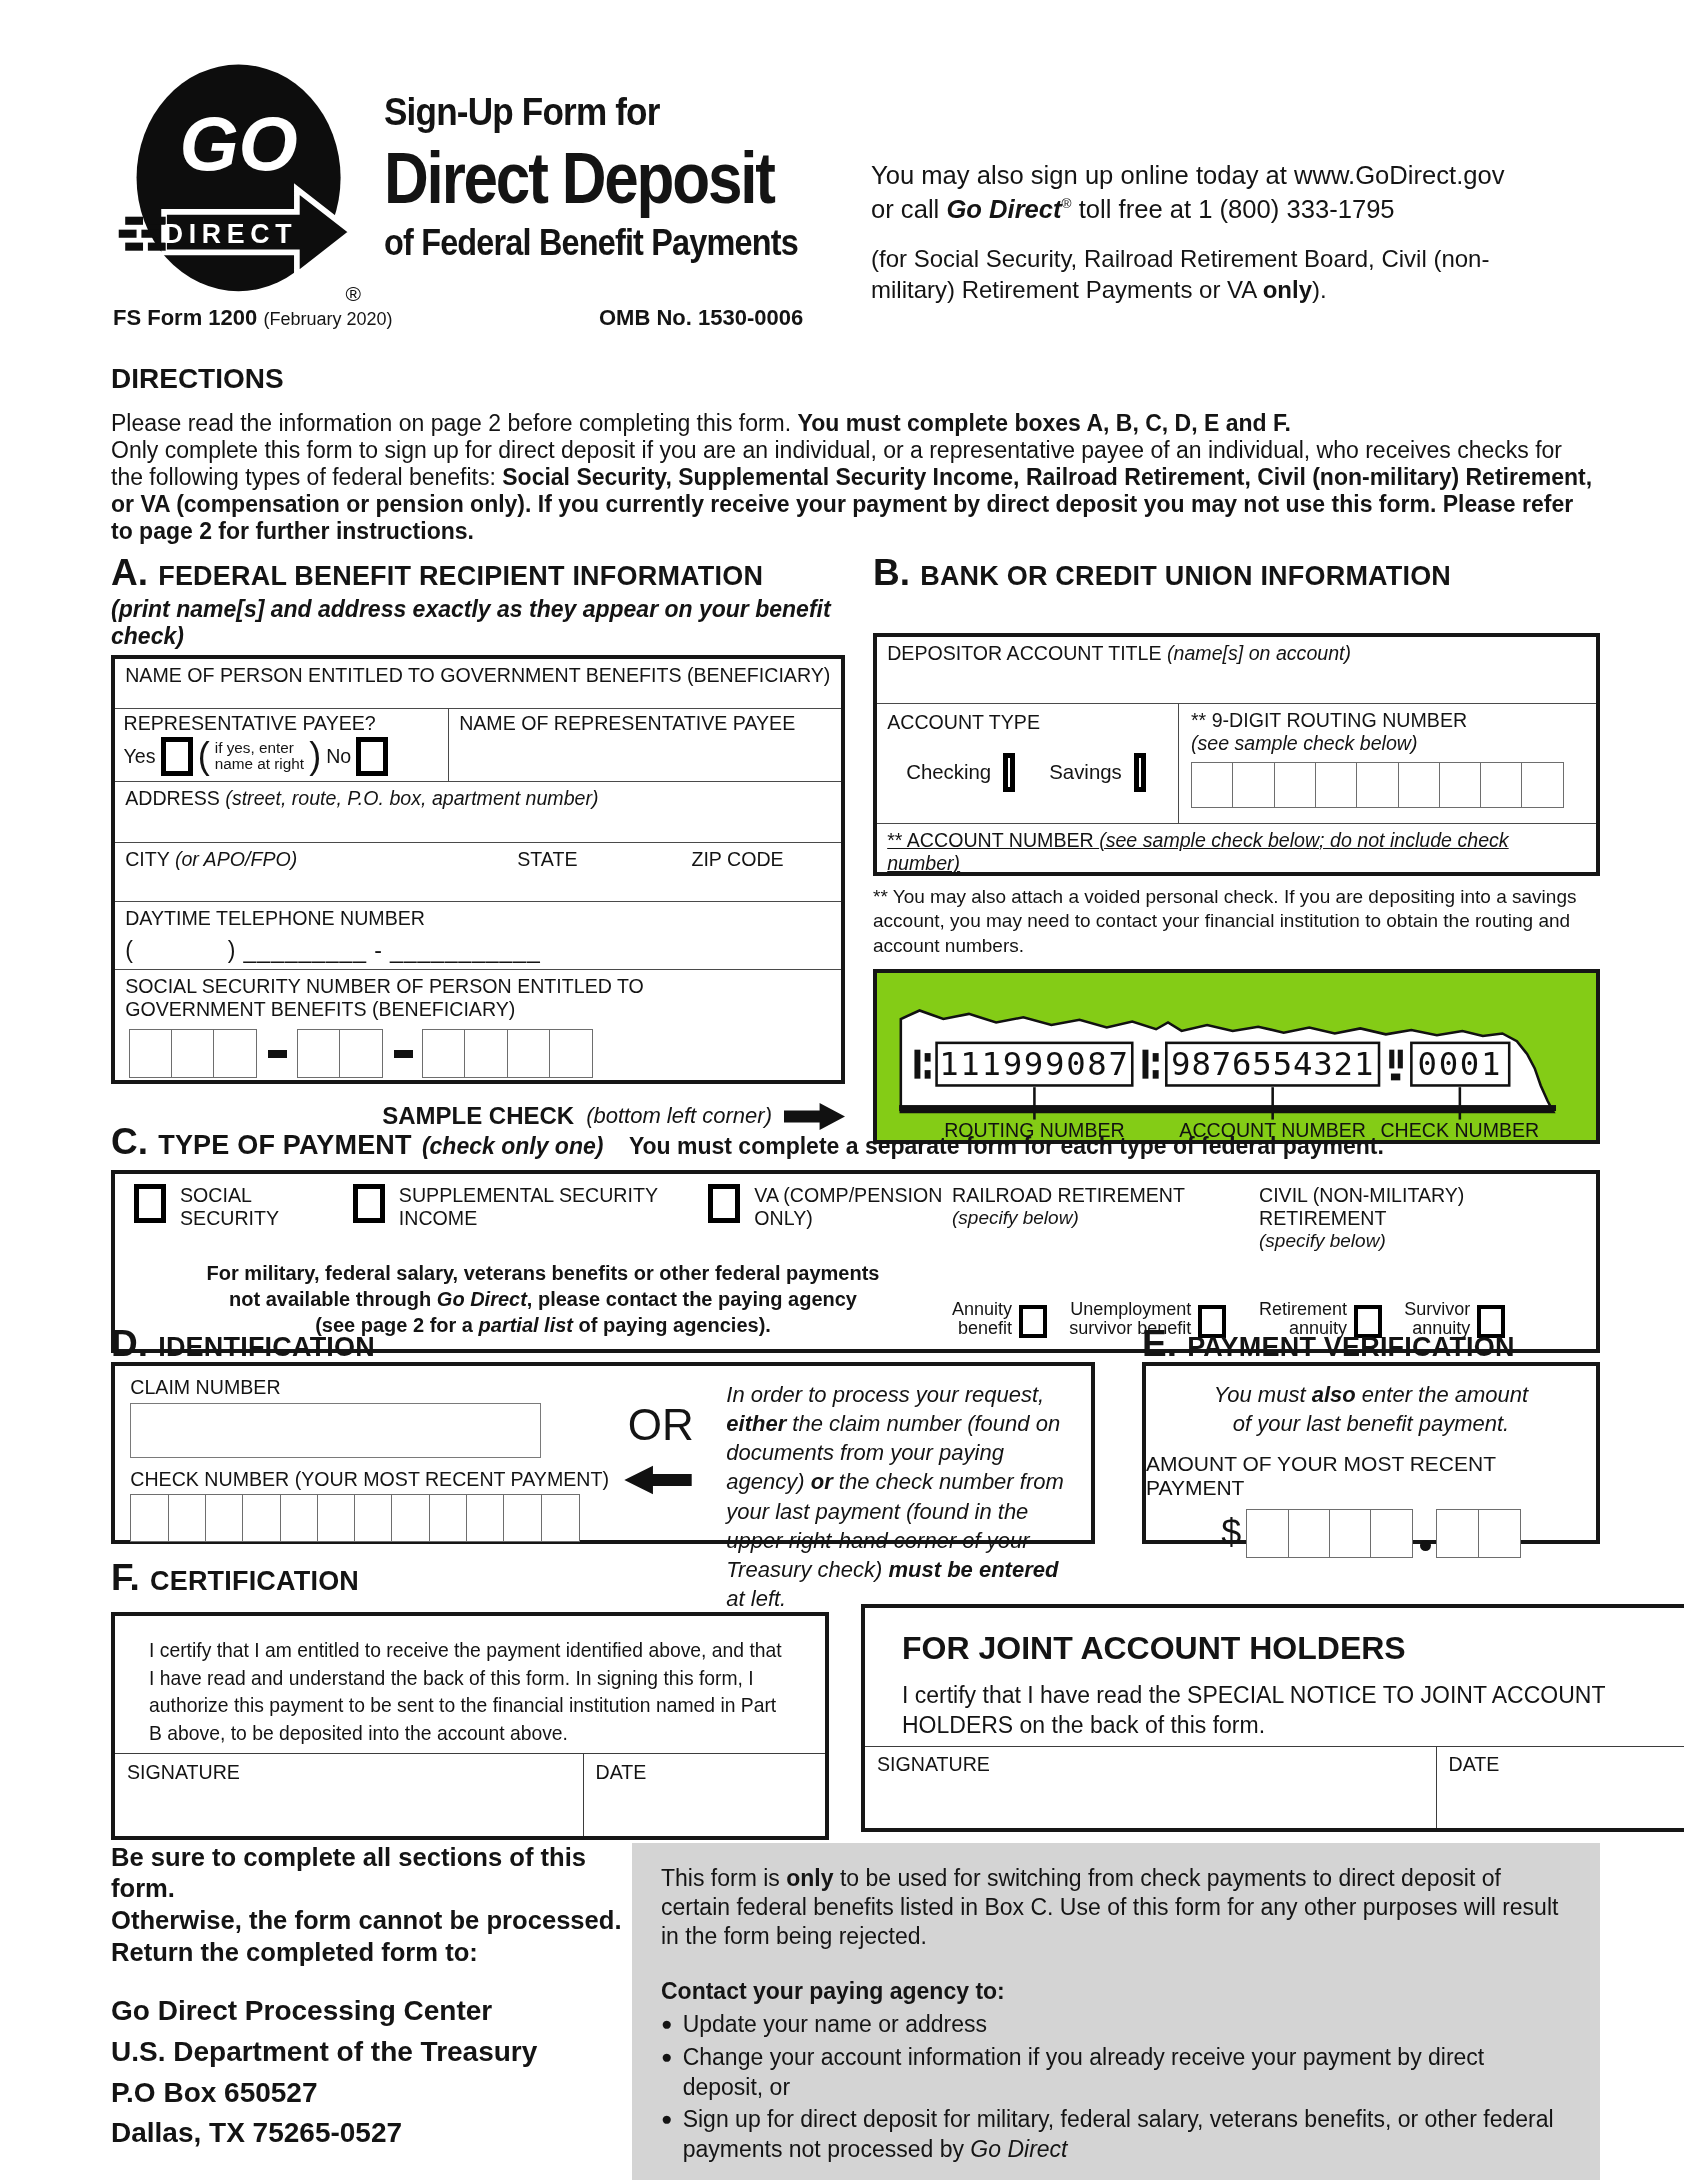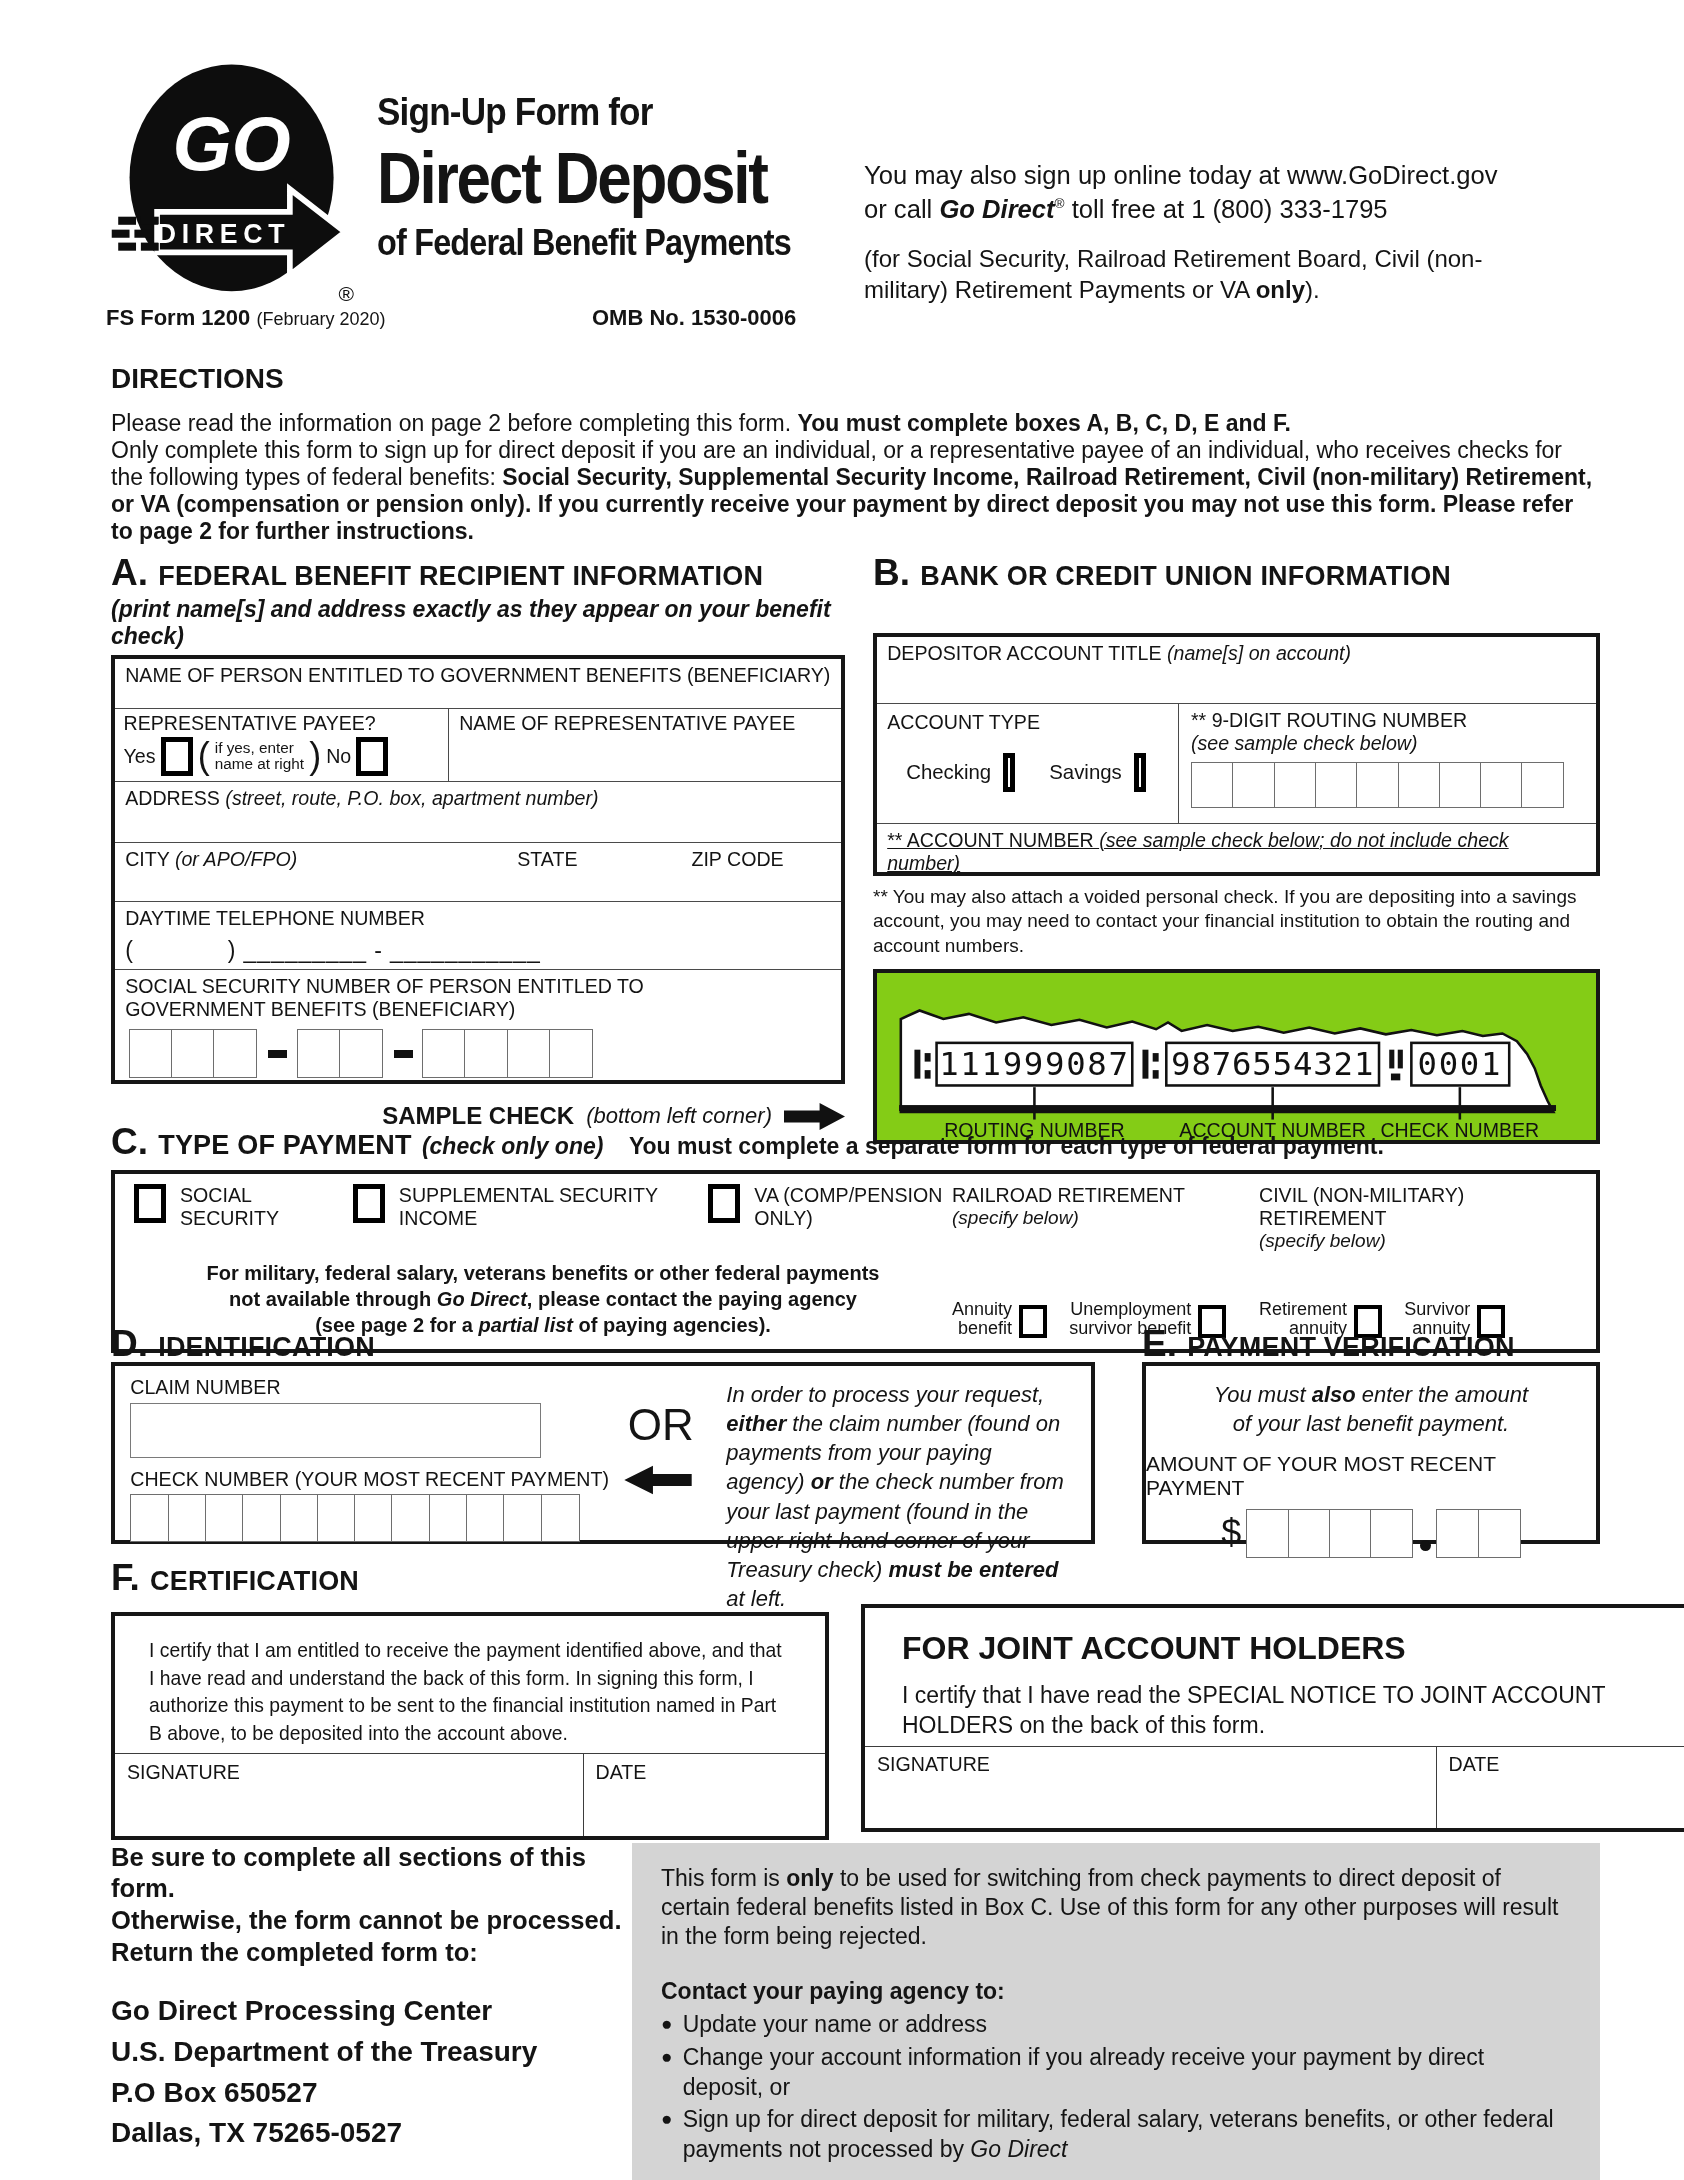--- a/index.html
+++ b/index.html
@@ -2,21 +2,21 @@
 <html style="font-size:13.6px"><head>
 <meta charset="utf-8">
 <style>
   html,body{margin:0;padding:0;background:#fff;}
   .page{position:relative;width:1685px;height:2181px;background:#fff;overflow:hidden;
         font-family:"Liberation Sans",sans-serif;color:#141414;}
   .abs{position:absolute;}
   b,.b{font-weight:bold;}
   .it{font-style:italic;}
   
-  #header{top:49px;left:106px;width:1489px;height:300px;}
+  #header{top:49px;left:113px;width:1489px;height:300px;}
   .logo-wrap{position:absolute;top:8.5px;left:0;width:256px;height:251px;}
   .titles{position:absolute;top:41px;left:271px;width:494px;}
   .t1{font-size:39px;font-weight:bold;letter-spacing:-0.9px;transform:scaleX(.9);transform-origin:0 50%;}
   .t2{font-size:73px;font-weight:bold;letter-spacing:-2.6px;transform:scaleX(.85);transform-origin:0 50%;margin:1.7px 0 3.4px;}
   .t3{font-size:36px;font-weight:bold;letter-spacing:-0.9px;transform:scaleX(.9);transform-origin:0 50%;}
   .fsline{position:absolute;top:256px;left:0;font-size:22px;}
   .fsdate{font-size:18px;font-weight:normal;}
   .omb{position:absolute;top:256px;left:486px;font-size:22px;font-weight:bold;}
   .hdr-right{position:absolute;top:109px;left:758px;width:733px;}
   .hdr-online{font-size:25.6px;line-height:1.33;}
@@ -439,21 +439,21 @@
             <span class="cell"></span>
         </div>
       </div>
       <div class="d-mid">
         <div class="or">OR</div>
         <svg class="arr-left" width="68" height="32" viewBox="0 0 80 38">
           <path d="M80,12 L34,12 L34,2 L0,19 L34,36 L34,26 L80,26 Z" fill="#111"></path>
         </svg>
       </div>
       <div class="d-ins">
-        <span>In order to process your request, </span><b>either</b><span> the claim number (found on payments from your paying agency) </span><b>or</b><span> the check number from your last payment (found in the upper right-hand corner of your Treasury check) </span><b>must be entered</b><span> at left.</span>
+        <span>In order to process your request, </span><b>either</b><span> the claim number (found on documents from your paying agency) </span><b>or</b><span> the check number from your last payment (found in the upper right-hand corner of your Treasury check) </span><b>must be entered</b><span> at left.</span>
       </div>
     </div>
     <div class="bx e-box">
       <div class="e-note">
         <span>You must </span><b>also</b><span> enter the amount</span><br>
         <span>of your last benefit payment.</span>
       </div>
       <div class="e-amtlbl">AMOUNT OF YOUR MOST RECENT PAYMENT</div>
       <div class="e-cellsrow">
         <span class="dollar">$</span>

